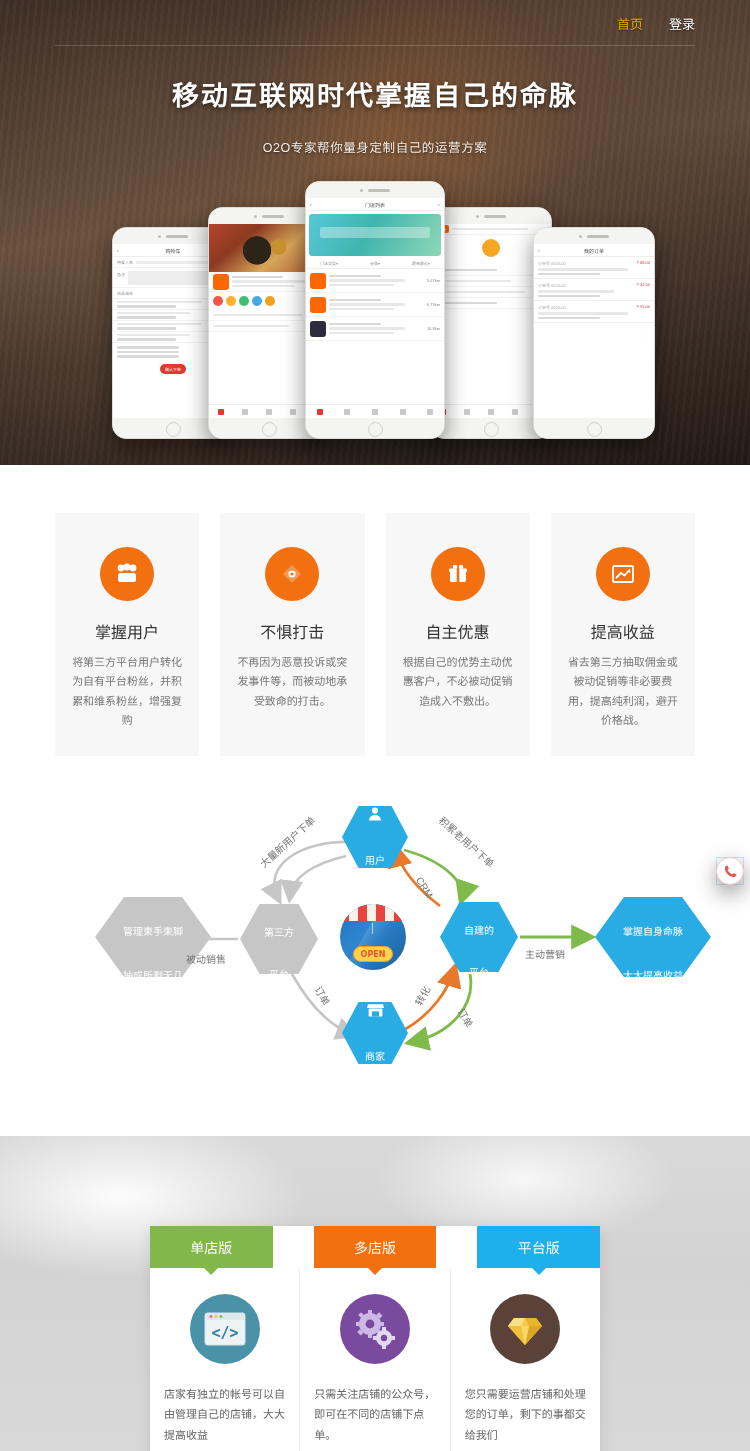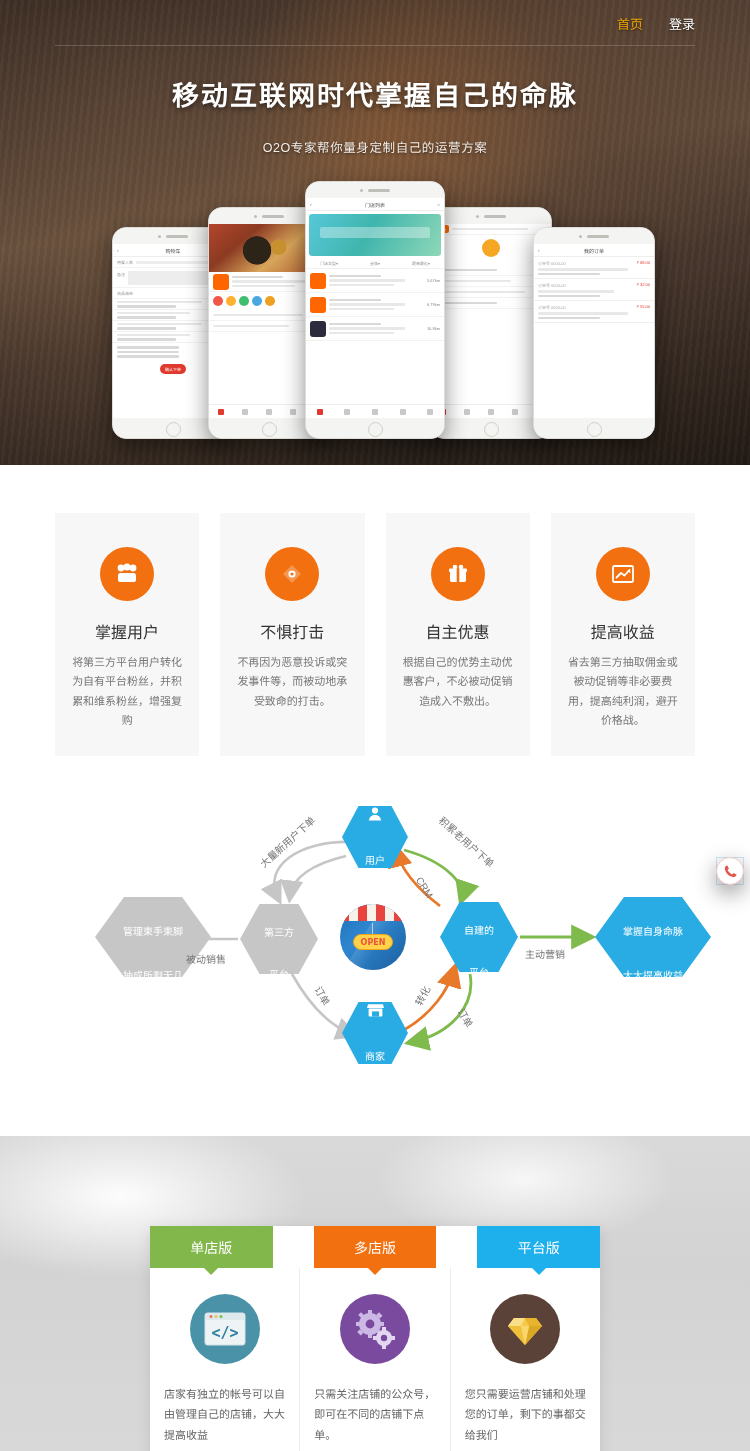--- a/index.html
+++ b/index.html
@@ -201,21 +201,21 @@
     position:absolute; left:340px; top:110px; width:66px; height:66px; border-radius:50%;
     background:linear-gradient(135deg,#1e6fb8 0%,#2f86d0 40%,#1b5f9e 100%);
     overflow:hidden;
   }
   .shop-circle .awning{
     position:absolute; top:0; left:0; right:0; height:17px;
     background:repeating-linear-gradient(90deg,#e8433c 0 9px,#f7f2ea 9px 18px);
     border-radius:33px 33px 6px 6px;
   }
   .shop-circle .sign{
-    position:absolute; left:13px; top:30px; width:40px; height:16px; background:#ffd24a;
+    position:absolute; left:13px; top:42px; width:40px; height:16px; background:#ffd24a;
     border-radius:8px; border:1.5px solid #f0a51e; display:flex; align-items:center;
     justify-content:center; font-size:8px; font-weight:bold; color:#e8533c;
     font-family:"DejaVu Sans",sans-serif;
   }
   .shop-circle .rope{
     position:absolute; left:32px; top:19px; width:1px; height:11px; background:rgba(255,255,255,.6);
   }
   .shop-circle .shine{
     position:absolute; inset:0;
     background:linear-gradient(120deg,transparent 40%,rgba(255,255,255,.12) 41%,transparent 60%);

